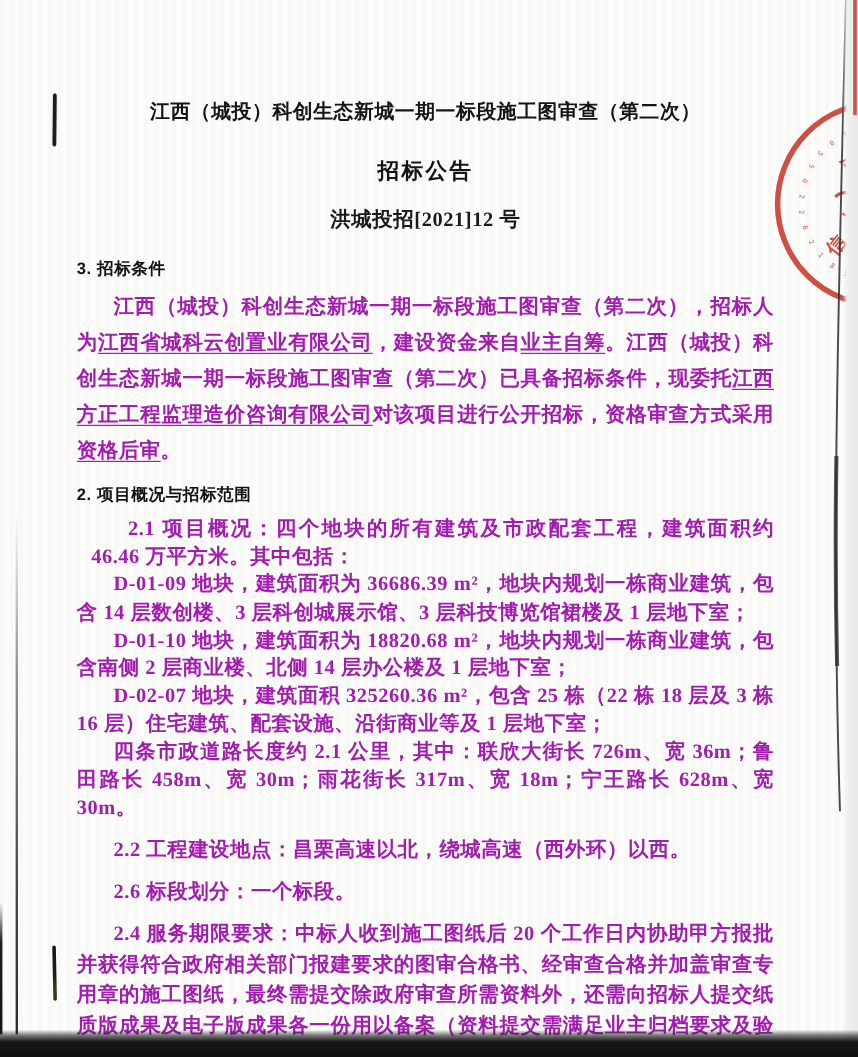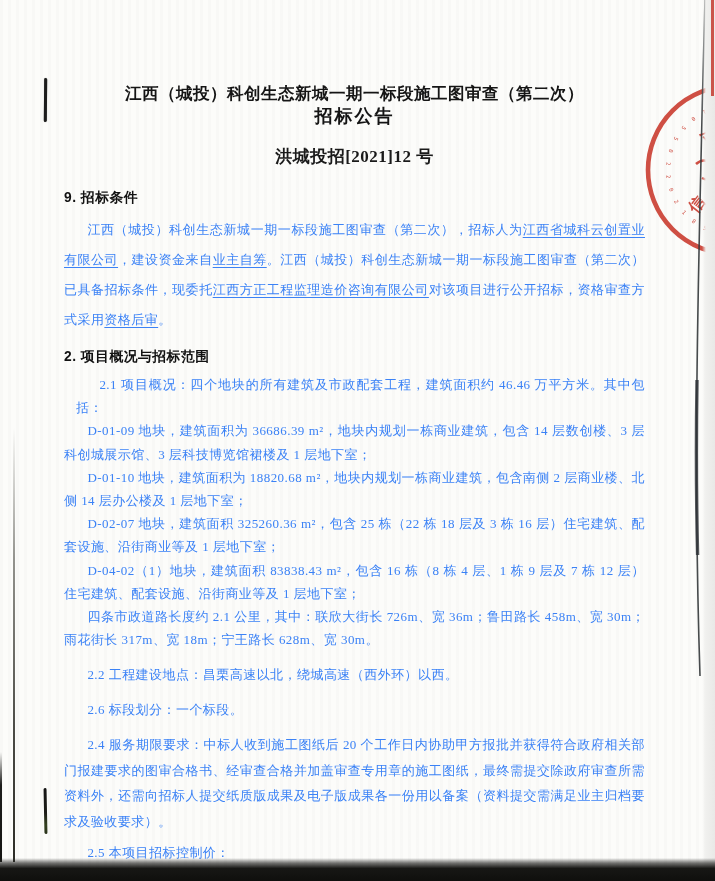--- a/index.html
+++ b/index.html
@@ -16,38 +16,38 @@
     content:"";position:absolute;inset:0;pointer-events:none;
     background:repeating-linear-gradient(90deg,rgba(0,0,0,0.015) 0 3px,rgba(0,0,0,0) 3px 8px);
   }
   .content{position:absolute;left:64px;right:70px;top:0;}
   .doc-title{
     margin-top:82px;text-align:center;
     font-family:"Liberation Sans","DejaVu Sans",sans-serif;
     font-weight:bold;font-size:16.5px;line-height:22px;color:#151515;letter-spacing:.5px;
   }
   .doc-subtitle{
-    text-align:center;
+    margin-top:26px;text-align:center;
     font-family:"Liberation Sans","DejaVu Sans",sans-serif;
     font-weight:bold;font-size:18px;color:#141414;letter-spacing:2px;
   }
   .doc-number{
     margin-top:17px;text-align:center;
     font-weight:bold;font-size:17px;color:#1a1a1a;letter-spacing:.5px;
   }
   .h-sec{
     font-family:"Liberation Sans","DejaVu Sans",sans-serif;
     font-weight:bold;font-size:13.8px;color:#121212;letter-spacing:.5px;
   }
   .h1-sec{margin-top:21px;}
   .h2-sec{margin-top:13px;}
   p{margin:0;}
   .body-p{
-    font-size:13px;letter-spacing:.45px;
-    text-align:justify;text-indent:1.8em;color:#3b82f6;
+    font-size:17px;letter-spacing:.45px;
+    text-align:justify;text-indent:1.8em;color:#a21caf;font-weight:bold;
   }
   .lh30{line-height:30px;margin-top:8px;}
   .lh23{line-height:23.2px;}
   .blk-dense{margin-top:7px;margin-left:12px;}
   .lh26{line-height:25.5px;}
   .mt11{margin-top:11px;}
   .mt9{margin-top:9px;}
   .mt10{margin-top:10px;}
   .mt6{margin-top:6px;}
   .u{text-decoration:underline;text-underline-offset:3px;text-decoration-thickness:1px;}
@@ -82,35 +82,34 @@
 <div class="page">
 
   <div class="content">
 
     <div class="doc-title">江西（城投）科创生态新城一期一标段施工图审查（第二次）</div>
 
     <div class="doc-subtitle">招标公告</div>
 
     <div class="doc-number">洪城投招[2021]12 号</div>
 
-    <div class="h-sec h1-sec">9. 招标条件</div>
+    <div class="h-sec h1-sec">3. 招标条件</div>
 
     <p class="body-p lh30"><span>江西（城投）科创生态新城一期一标段施工图审查（第二次），招标人为</span><span class="u">江西省城科云创置业有限公司</span><span>，建设资金来自</span><span class="u">业主自筹</span><span>。江西（城投）科创生态新城一期一标段施工图审查（第二次）已具备招标条件，现委托</span><span class="u">江西方正工程监理造价咨询有限公司</span><span>对该项目进行公开招标，资格审查方式采用</span><span class="u">资格后审</span><span>。</span></p>
 
     <div class="h-sec h2-sec">2. 项目概况与招标范围</div>
 
     <p class="body-p lh23 blk-dense">2.1 项目概况：四个地块的所有建筑及市政配套工程，建筑面积约 46.46 万平方米。其中包括：</p>
 
     <p class="body-p lh23">D-01-09 地块，建筑面积为 36686.39 m²，地块内规划一栋商业建筑，包含 14 层数创楼、3 层科创城展示馆、3 层科技博览馆裙楼及 1 层地下室；</p>
 
     <p class="body-p lh23">D-01-10 地块，建筑面积为 18820.68 m²，地块内规划一栋商业建筑，包含南侧 2 层商业楼、北侧 14 层办公楼及 1 层地下室；</p>
 
     <p class="body-p lh23">D-02-07 地块，建筑面积 325260.36 m²，包含 25 栋（22 栋 18 层及 3 栋 16 层）住宅建筑、配套设施、沿街商业等及 1 层地下室；</p>
 
-    <p class="body-p lh23">D-04-02（1）地块，建筑面积 83838.43 m²，包含 16 栋（8 栋 4 层、1 栋 9 层及 7 栋 12 层）住宅建筑、配套设施、沿街商业等及 1 层地下室；</p>
 
     <p class="body-p lh23">四条市政道路长度约 2.1 公里，其中：联欣大街长 726m、宽 36m；鲁田路长 458m、宽 30m；雨花街长 317m、宽 18m；宁王路长 628m、宽 30m。</p>
 
     <p class="body-p lh26 mt11">2.2 工程建设地点：昌栗高速以北，绕城高速（西外环）以西。</p>
 
     <p class="body-p lh26 mt9">2.6 标段划分：一个标段。</p>
 
     <p class="body-p lh26 mt10">2.4 服务期限要求：中标人收到施工图纸后 20 个工作日内协助甲方报批并获得符合政府相关部门报建要求的图审合格书、经审查合格并加盖审查专用章的施工图纸，最终需提交除政府审查所需资料外，还需向招标人提交纸质版成果及电子版成果各一份用以备案（资料提交需满足业主归档要求及验收要求）。</p>
 
     <p class="body-p lh26 mt6">2.5 本项目招标控制价：</p>

